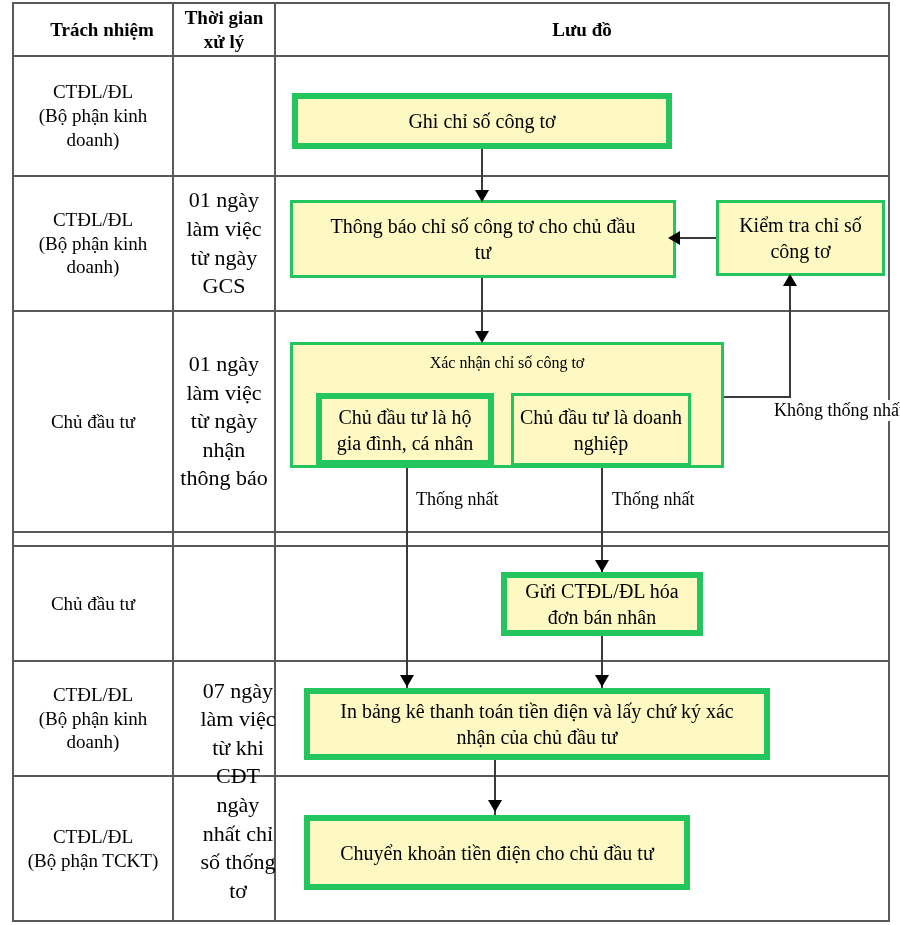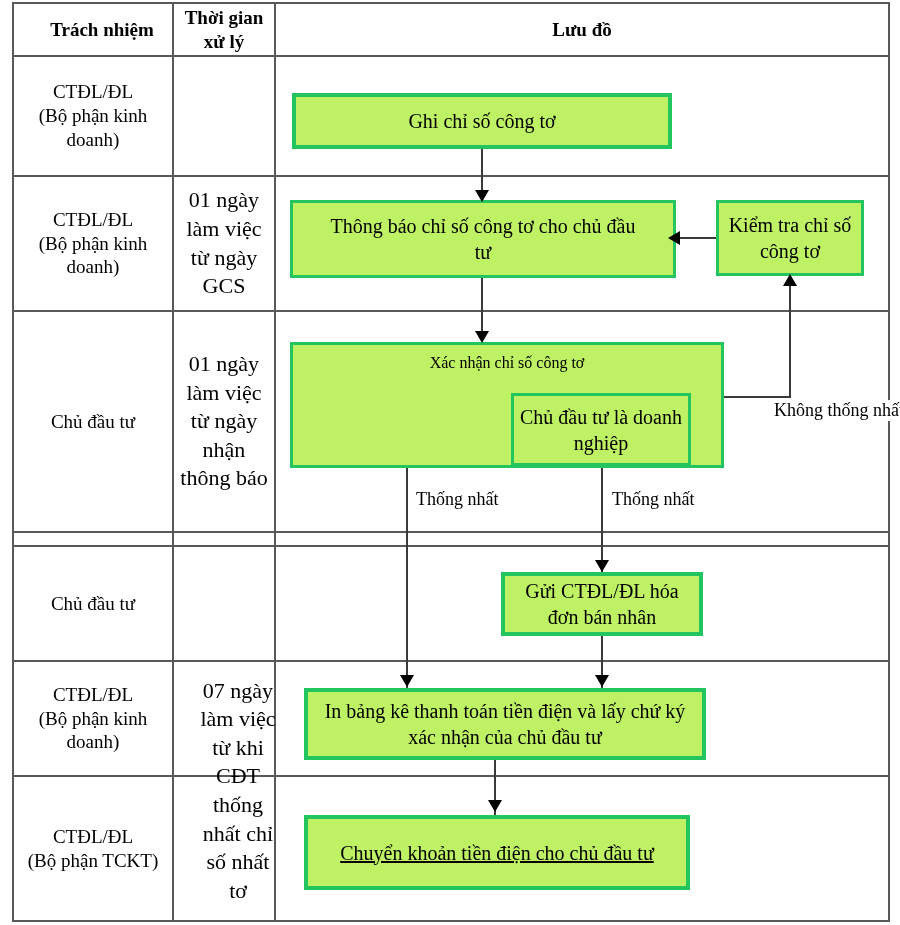--- a/index.html
+++ b/index.html
@@ -48,22 +48,22 @@
   }
   .time {
     font-size: 22px;
     line-height: 1.3;
   }
 
   
   .fbox {
     position: absolute;
     box-sizing: border-box;
-    border: 4px solid #22c55e;
-    background: #bef264;
+    border: 6px solid #22c55e;
+    background: #fef9c3;
     display: flex;
     align-items: center;
     justify-content: center;
     text-align: center;
     font-size: 20px;
     line-height: 1.3;
     z-index: 3;
   }
   .fbox.thick { border-width: 3px; }
   .fbox.group {
@@ -214,23 +214,23 @@
       <div>thông báo</div>
     </div>
   </div>
 
   <div class="cell time" style="left:174px; top:662px; width:80px; height:258px;margin-left:24px;">
     <div class="cell-inner">
       <div>07 ngày</div>
       <div>làm việc</div>
       <div>từ khi</div>
       <div>CĐT</div>
-      <div>thống</div>
+      <div>ngày</div>
       <div>nhất chỉ</div>
-      <div>số nhất tơ</div>
+      <div>số thống tơ</div>
     </div>
   </div>
 
   <div class="conn v" style="left:481px; top:148px; height:50px;"></div>
   <div class="arrow down" style="left:475px; top:190px;"></div>
 
   <div class="conn v" style="left:481px; top:278px; height:62px;"></div>
   <div class="arrow down" style="left:475px; top:331px;"></div>
 
   <div class="conn h" style="left:675px; top:237px; width:42px;"></div>
@@ -253,42 +253,45 @@
   <div class="arrow down" style="left:488px; top:800px;"></div>
 
   <div class="fbox" style="left:292px; top:93px; width:380px; height:56px;">
     <span>Ghi chỉ số công tơ</span>
   </div>
 
   <div class="fbox thick" style="left:290px; top:200px; width:386px; height:78px; padding:0 30px;">
     <span>Thông báo chỉ số công tơ cho chủ đầu tư</span>
   </div>
 
-  <div class="fbox thick" style="left:716px; top:200px; width:148px; height:76px; padding:0 8px;">
+  <div class="fbox thick" style="left:716px; top:200px; width:169px; height:76px; padding:0 8px;">
     <span>Kiểm tra chỉ số công tơ</span>
   </div>
 
   <div class="fbox group" style="left:290px; top:342px; width:434px; height:126px;">
     <div class="group-title">Xác nhận chỉ số công tơ</div>
   </div>
 
+  <div class="fbox" style="left:316px; top:393px; width:178px; height:73px; padding:0 6px;">
+    <span>Chủ đầu tư là hộ gia đình, cá nhân</span>
+  </div>
 
   <div class="fbox thick" style="left:511px; top:393px; width:180px; height:73px; padding:0 6px;">
     <span>Chủ đầu tư là doanh nghiệp</span>
   </div>
 
   <div class="fbox" style="left:501px; top:572px; width:202px; height:64px; padding:0 8px;">
     <span>Gửi CTĐL/ĐL hóa đơn bán nhân</span>
   </div>
 
-  <div class="fbox" style="left:304px; top:688px; width:402px; height:72px; padding:0 14px;">
+  <div class="fbox" style="left:304px; top:688px; width:466px; height:72px; padding:0 14px;">
     <span>In bảng kê thanh toán tiền điện và lấy chứ ký xác nhận của chủ đầu tư</span>
   </div>
 
-  <div class="fbox" style="left:304px; top:815px; width:386px; height:75px; padding:0 10px;text-decoration:underline;">
+  <div class="fbox" style="left:304px; top:815px; width:386px; height:75px; padding:0 10px;">
     <span>Chuyển khoản tiền điện cho chủ đầu tư</span>
   </div>
 
   <div class="edge-label" style="left:772px; top:400px;">
     <span>Không thống nhất</span>
   </div>
 
   <div class="edge-label" style="left:414px; top:489px;">
     <span>Thống nhất</span>
   </div>

